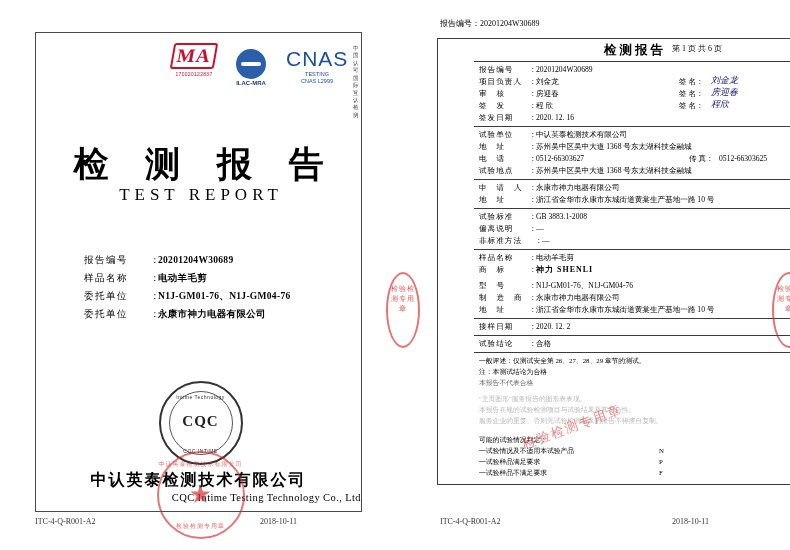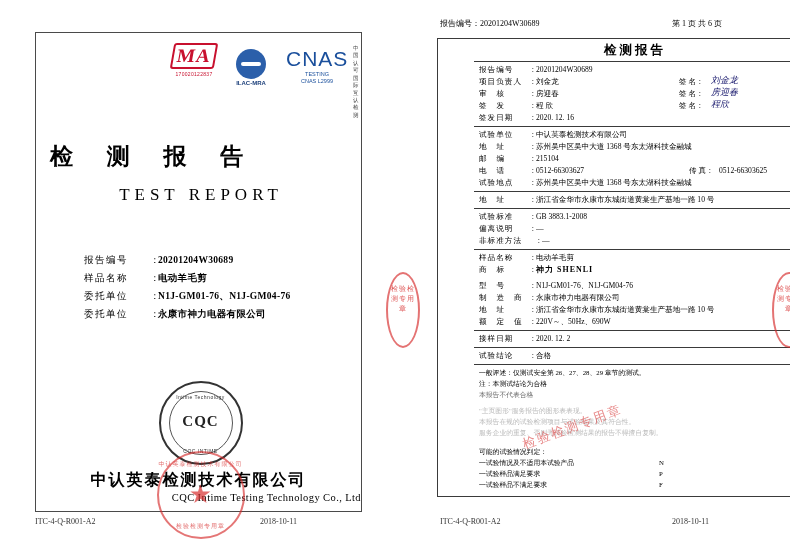--- a/index.html
+++ b/index.html
@@ -55,23 +55,23 @@
     font-size:21px;font-weight:normal;color:#1a4f9c;letter-spacing:1px;
     font-family:"Liberation Sans", sans-serif;
   }
   .cnas-sub{font-size:5.5px;color:#1a4f9c;line-height:1.25;}
   .cn-acc{
     position:absolute;left:272px;top:4px;font-size:5.5px;color:#444;
     line-height:1.35;text-align:left;
   }
 
   .title-cn{
-    position:absolute;left:0;right:0;top:108px;
-    font-family:"Liberation Serif", serif;
-    font-size:23px;font-weight:bold;letter-spacing:14px;
+    position:absolute;left:0;right:0;top:108px;text-align:center;
+    font-family:"Liberation Serif", serif;
+    font-size:35px;font-weight:bold;letter-spacing:14px;
     text-indent:14px;
   }
   .title-en{
     position:absolute;left:0;right:0;top:152px;text-align:center;
     font-family:"Liberation Serif", serif;
     font-size:17px;letter-spacing:5px;text-indent:5px;
   }
 
   .cover-fields{
     position:absolute;left:48px;top:218px;font-size:9.5px;line-height:18px;
@@ -145,21 +145,21 @@
   .footer.left-code{left:35px;}
   .footer.left-date{left:260px;}
   .footer.right-code{left:440px;}
   .footer.right-date{left:672px;}
 
   
   .rp-head{
     position:absolute;top:18px;font-size:8px;font-family:"Liberation Serif", serif;
   }
   .rp-head.no{left:440px;}
-  .rp-head.pg{left:672px;}
+  .rp-head.pg{left:672px;margin-top:25px;}
 
   .rtable{
     position:absolute;left:437px;top:38px;width:322px;
     border:1px solid #3a3a3a;
     font-family:"Liberation Serif", serif;
     font-size:7.6px;
     line-height:12px;
     color:#000;
     padding-left:36px;
   }
@@ -316,34 +316,34 @@
   </div>
 
   <div class="rrow">
     <div class="line">
       <span class="lbl">试验单位</span><span class="col">：</span><span class="val">中认英泰检测技术有限公司</span>
     </div>
     <div class="line">
       <span class="lbl-w">地 址</span><span class="col">：</span><span class="val">苏州吴中区吴中大道 1368 号东太湖科技金融城</span>
     </div>
     <div class="line">
-      <span class="lbl-w">邮 编</span><span class="col">：</span><span class="val">215104</span>
-    </div>
-    <div class="line">
       <span class="lbl-w">电 话</span><span class="col">：</span><span class="val">0512-66303627</span>
       <span class="sig-lbl" style="left:210px">传 真：</span>
       <span class="sig-lbl" style="left:240px;font-style:normal;color:#000">0512-66303625</span>
     </div>
     <div class="line">
       <span class="lbl">试验地点</span><span class="col">：</span><span class="val">苏州吴中区吴中大道 1368 号东太湖科技金融城</span>
     </div>
   </div>
 
   <div class="rrow">
     <div class="line">
+      <span class="lbl-w">申 请 人</span><span class="col">：</span><span class="val">永康市神力电器有限公司</span>
+    </div>
+    <div class="line">
       <span class="lbl-w">地 址</span><span class="col">：</span><span class="val">浙江省金华市永康市东城街道黄棠生产基地一路 10 号</span>
     </div>
   </div>
 
   <div class="rrow">
     <div class="line">
       <span class="lbl">试验标准</span><span class="col">：</span><span class="val">GB 3883.1-2008</span>
     </div>
     <div class="line">
       <span class="lbl">偏离说明</span><span class="col">：</span><span class="val">—</span>
@@ -361,23 +361,20 @@
       <span class="lbl-w">商 标</span><span class="col">：</span><span class="brand-mark">神力 SHENLI</span>
     </div>
     <div class="line">
       <span class="lbl-w">型 号</span><span class="col">：</span><span class="val">N1J-GM01-76、N1J-GM04-76</span>
     </div>
     <div class="line">
       <span class="lbl-w">制 造 商</span><span class="col">：</span><span class="val">永康市神力电器有限公司</span>
     </div>
     <div class="line">
       <span class="lbl-w">地 址</span><span class="col">：</span><span class="val">浙江省金华市永康市东城街道黄棠生产基地一路 10 号</span>
-    </div>
-    <div class="line">
-      <span class="lbl-w">额 定 值</span><span class="col">：</span><span class="val">220V～、50Hz、690W</span>
     </div>
   </div>
 
   <div class="rrow">
     <div class="line">
       <span class="lbl">接样日期</span><span class="col">：</span><span class="val">2020. 12. 2</span>
     </div>
   </div>
 
   <div class="rrow">

